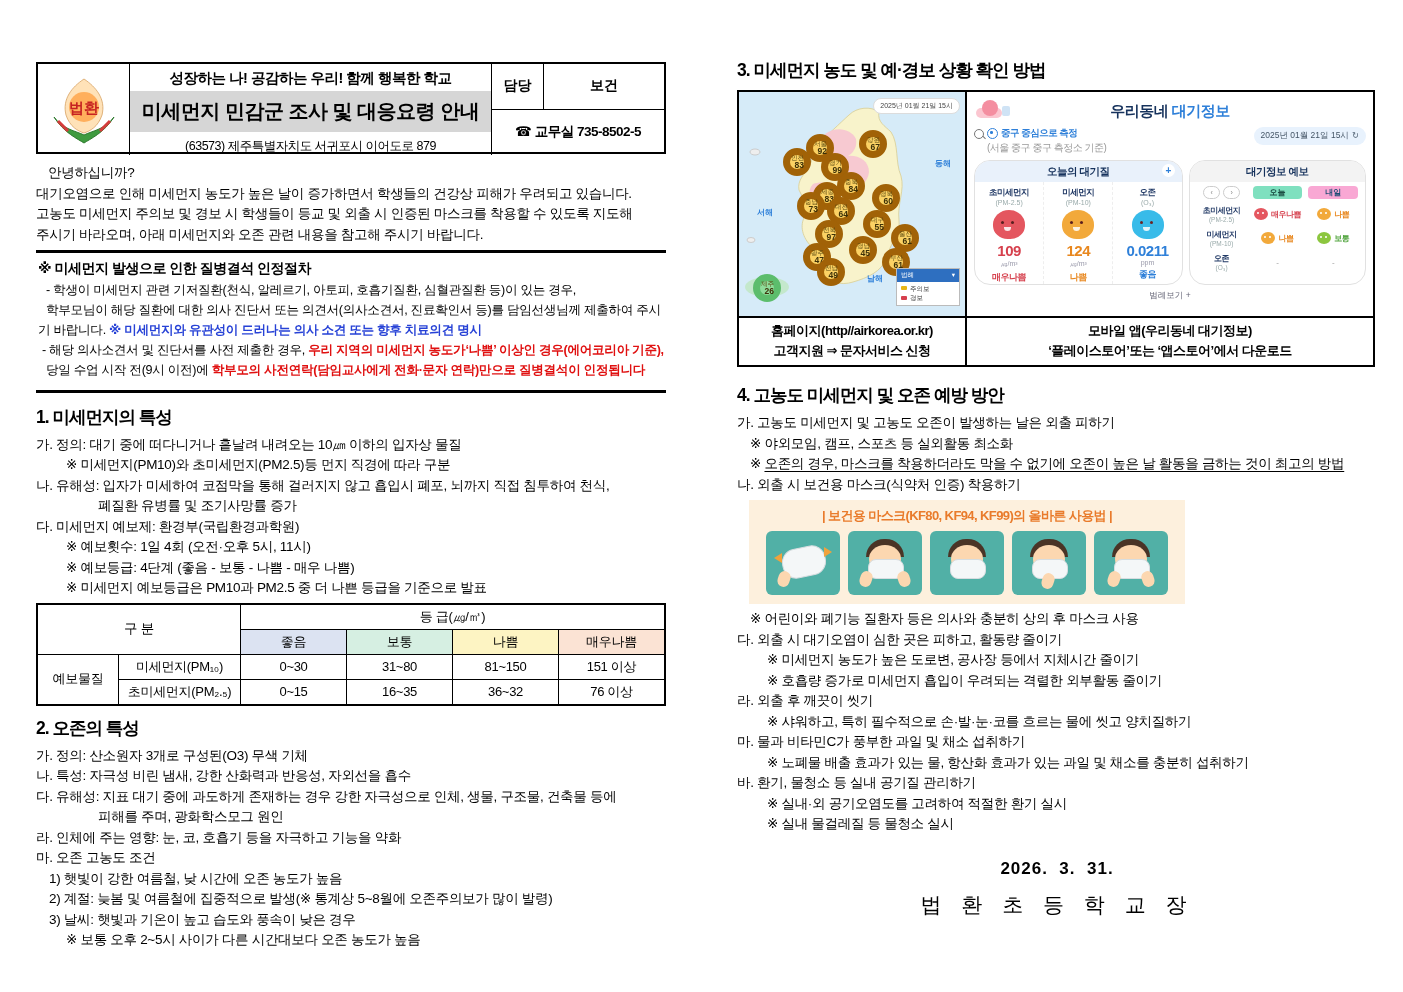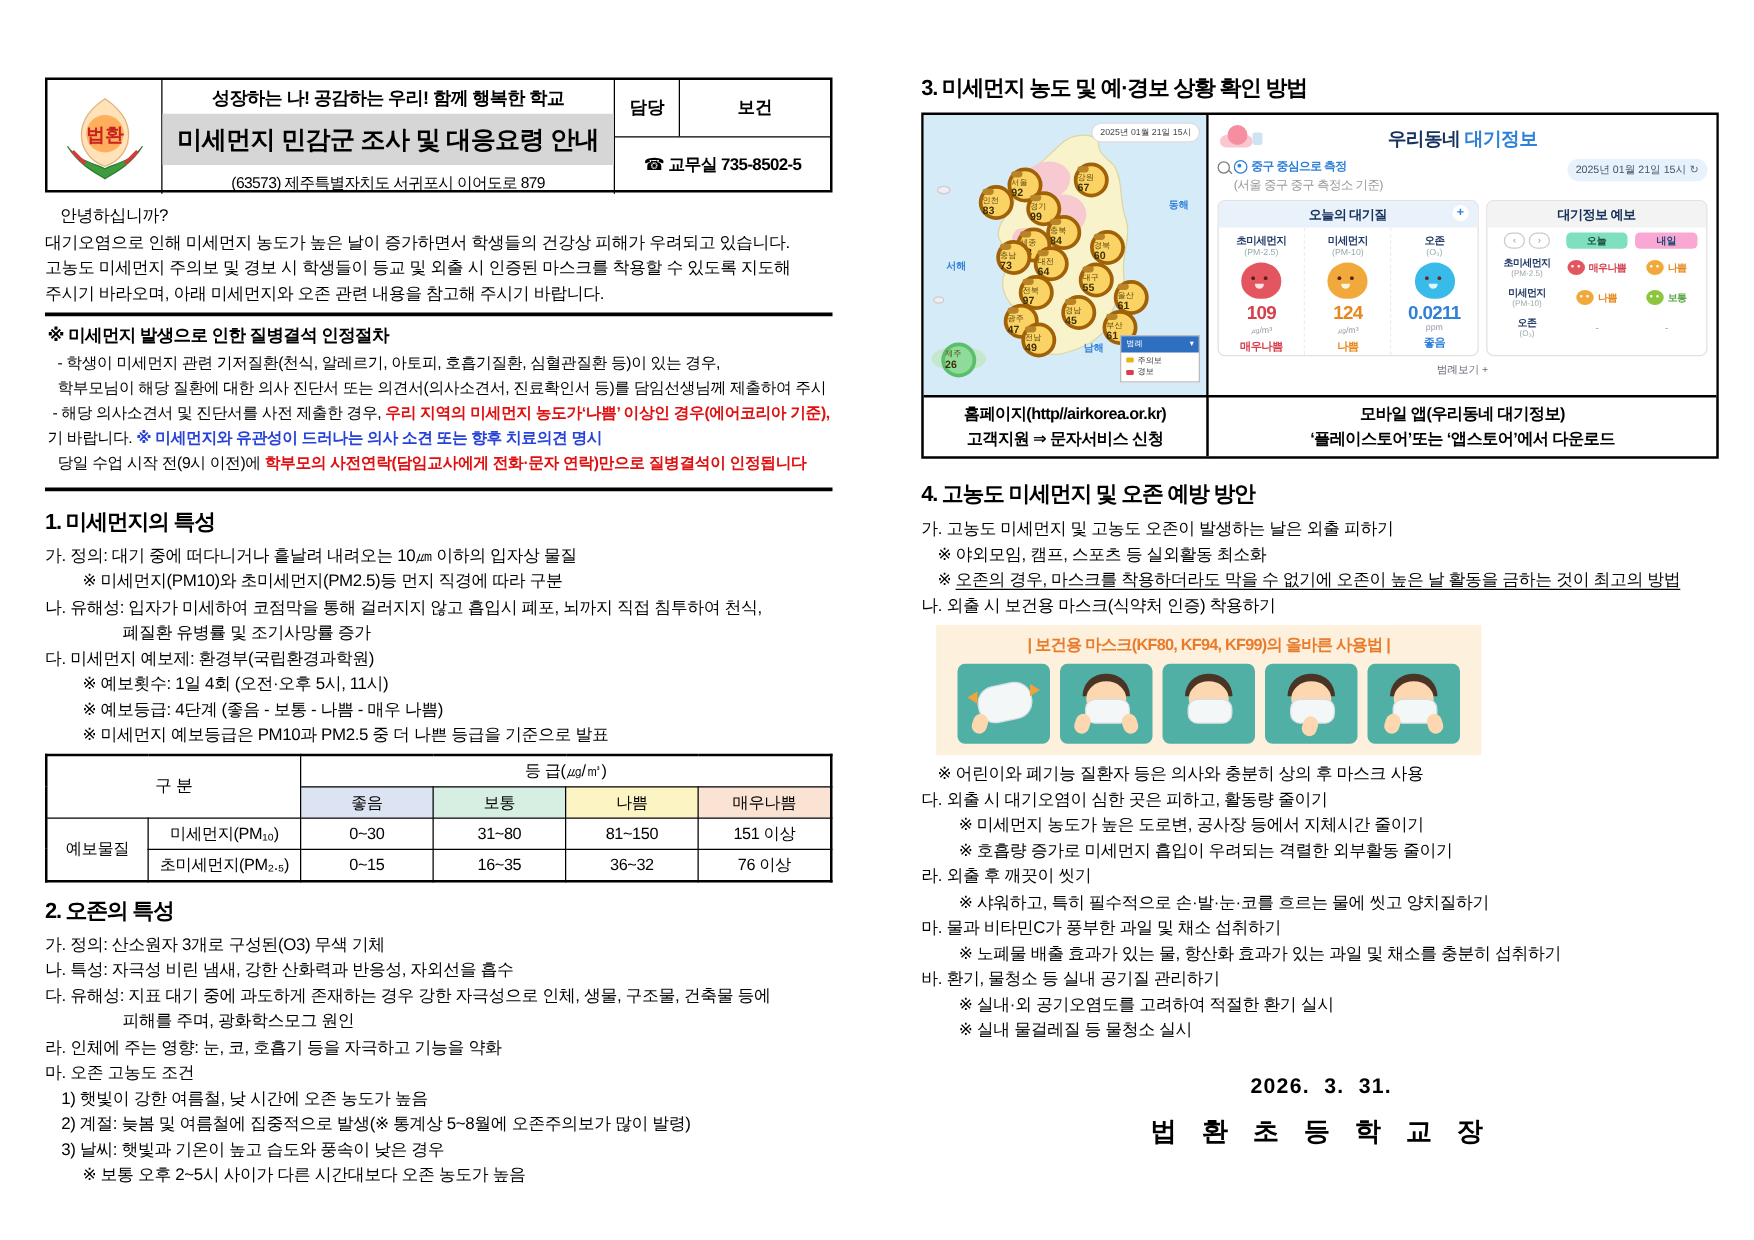--- a/index.html
+++ b/index.html
@@ -56,22 +56,22 @@
   
   .media-box{margin-top:8px;border:2px solid #000;display:grid;grid-template-columns:228px 1fr;width:638px;box-sizing:border-box;}
   .media-map-cell{border-right:2px solid #000;height:224px;position:relative;overflow:hidden;background:#d6ebf8;}
   .media-app-cell{height:224px;position:relative;overflow:hidden;background:#fff;}
   .media-cap{border-top:2px solid #000;text-align:center;font-size:13px;font-weight:bold;letter-spacing:-0.5px;padding:3px 0 5px 0;line-height:1.5;}
   .media-cap.capl{border-right:2px solid #000;}
 
   
   .map-date{position:absolute;right:5px;top:6px;background:#fff;border:1px solid #dcdcdc;border-radius:9px;font-size:7px;color:#444;padding:2px 6px;z-index:5;}
   .map-svg{position:absolute;left:0;top:0;}
-  .badge{position:absolute;width:28px;height:28px;border-radius:50%;background:#fbd264;border:3px solid #a16207;
-    display:flex;flex-direction:column;align-items:flex-start;justify-content:center;z-index:4;box-sizing:border-box;}
+  .badge{position:absolute;width:28px;height:28px;border-radius:50%;background:#fbd264;border:7px solid #a16207;
+    display:flex;flex-direction:column;align-items:flex-end;justify-content:center;z-index:4;box-sizing:border-box;}
   .badge::before{content:"";width:9px;height:5px;background:#b98427;border-radius:2px 2px 3px 3px;margin-bottom:1px;}
   .badge-name{font-size:6.5px;line-height:1.1;color:#5a4a12;}
   .badge-val{font-size:8.5px;font-weight:bold;line-height:1.1;color:#3c3008;}
   .badge-good{background:#8fdc9a;border-color:#5cbd6c;}
   .badge-good::before{display:none;}
   .sea{position:absolute;color:#2f80d9;font-size:8px;font-weight:bold;z-index:3;}
   .map-legend{position:absolute;right:5px;bottom:10px;width:62px;z-index:6;border:1px solid #bbb;background:#fff;}
   .map-legend-hd{background:#2e6fc0;color:#fff;font-size:6.5px;display:flex;justify-content:space-between;align-items:center;padding:2px 4px;}
   .map-legend-bd{padding:2px 4px;}
   .map-legend-row{display:flex;align-items:center;gap:3px;font-size:6.5px;color:#333;line-height:1.5;}
@@ -92,21 +92,21 @@
   .app-loc-row{display:flex;align-items:center;gap:3px;}
   .ic-mag{width:8px;height:8px;border:1.4px solid #777;border-radius:50%;position:relative;display:inline-block;}
   .ic-mag::after{content:"";position:absolute;width:4px;height:1.4px;background:#777;transform:rotate(45deg);right:-3px;bottom:-1px;}
   .ic-target{width:9px;height:9px;border:1.4px solid #2f80d9;border-radius:50%;position:relative;display:inline-block;}
   .ic-target::after{content:"";position:absolute;left:2.2px;top:2.2px;width:2.6px;height:2.6px;border-radius:50%;background:#2f80d9;}
   .app-loc{font-size:9.5px;font-weight:bold;color:#2f80d9;letter-spacing:-0.5px;}
   .app-loc-sub{font-size:10px;color:#999;letter-spacing:-0.5px;margin:1px 0 0 13px;text-align:center;}
   .app-date{background:#e8f2fd;border-radius:9px;font-size:8.5px;color:#456;padding:3px 7px;white-space:nowrap;}
   .ic-refresh::after{content:"↻";margin-left:3px;color:#567;}
   .app-panels{display:flex;gap:6px;margin-top:5px;}
-  .card{border:1px solid #e1e1e1;border-radius:6px;overflow:hidden;background:#fff;}
+  .card{border:1px solid #e1e1e1;border-radius:16px;overflow:hidden;background:#fff;}
   .card-today{width:212px;}
   .card-fc{width:180px;}
   .card-hd{height:21px;display:flex;align-items:center;justify-content:center;font-size:10.5px;font-weight:800;color:#16325c;letter-spacing:-0.5px;position:relative;}
   .card-today .card-hd{background:#e9f1fb;}
   .card-fc .card-hd{background:#f3f3f3;}
   .ic-plus{position:absolute;right:7px;top:3px;width:13px;height:13px;border-radius:50%;background:#fff;color:#2f80d9;font-weight:bold;font-size:10px;line-height:13px;text-align:center;}
   .today-body{display:flex;}
   .metric{width:33.3%;display:flex;flex-direction:column;align-items:center;padding-top:5px;border-right:1px dashed #eee;}
   .metric:last-child{border-right:none;}
   .m-name{font-size:8.5px;font-weight:bold;color:#223a66;letter-spacing:-0.5px;}
@@ -155,21 +155,21 @@
   .tile .hand.hl{left:12px;transform:rotate(18deg);}
   .tile .hand.hr{right:12px;transform:rotate(-18deg);}
   .tile0 .maskonly{position:absolute;left:16px;top:16px;width:42px;height:28px;border-radius:14px;background:#f4f7f8;border:1px solid #d7dde0;transform:rotate(-12deg);}
   .tile0 .arrow{position:absolute;width:0;height:0;border-style:solid;}
   .tile0 .a1{left:8px;top:22px;border-width:5px 8px 5px 0;border-color:transparent #f0a23c transparent transparent;}
   .tile0 .a2{right:8px;top:16px;border-width:5px 0 5px 8px;border-color:transparent transparent transparent #f0a23c;}
 
   
   .footer{margin-top:24px;text-align:center;}
   .f-date{font-size:17px;font-weight:800;white-space:pre;letter-spacing:1px;}
-  .f-signer{font-size:21px;font-weight:700;letter-spacing:7px;margin-top:12px;}
+  .f-signer{font-size:21px;font-weight:400;letter-spacing:7px;margin-top:12px;}
 
   
   .emblem{width:72px;height:74px;}
 </style>
 </head>
 <body>
 
 <div class="left-col">
 
   <div class="hdr">
@@ -200,22 +200,22 @@
     <div class="ln greet">안녕하십니까?</div>
     <div class="ln">대기오염으로 인해 미세먼지 농도가 높은 날이 증가하면서 학생들의 건강상 피해가 우려되고 있습니다.</div>
     <div class="ln">고농도 미세먼지 주의보 및 경보 시 학생들이 등교 및 외출 시 인증된 마스크를 착용할 수 있도록 지도해</div>
     <div class="ln">주시기 바라오며, 아래 미세먼지와 오존 관련 내용을 참고해 주시기 바랍니다.</div>
   </div>
 
   <div class="notice">
     <div class="notice-title">※ 미세먼지 발생으로 인한 질병결석 인정절차</div>
     <div class="ln-sm">- 학생이 미세먼지 관련 기저질환(천식, 알레르기, 아토피, 호흡기질환, 심혈관질환 등)이 있는 경우,</div>
     <div class="ln-sm">학부모님이 해당 질환에 대한 의사 진단서 또는 의견서(의사소견서, 진료확인서 등)를 담임선생님께 제출하여 주시</div>
+    <div class="ln-sm" style="padding-left:0;"><span>기 바랍니다. </span><span class="blue" style="font-weight:bold;">※ 미세먼지와 유관성이 드러나는 의사 소견 또는 향후 치료의견 명시</span></div>
     <div class="ln-sm" style="padding-left:4px;"><span>- 해당 의사소견서 및 진단서를 사전 제출한 경우, </span><span class="redb">우리 지역의 미세먼지 농도가‘나쁨’ 이상인 경우(에어코리아 기준),</span></div>
-    <div class="ln-sm" style="padding-left:0;"><span>기 바랍니다. </span><span class="blue" style="font-weight:bold;">※ 미세먼지와 유관성이 드러나는 의사 소견 또는 향후 치료의견 명시</span></div>
     <div class="ln-sm"><span>당일 수업 시작 전(9시 이전)에 </span><span class="redb">학부모의 사전연락(담임교사에게 전화·문자 연락)만으로 질병결석이 인정됩니다</span></div>
   </div>
 
   <div style="margin-top:12px;">
     <div class="sec-title">1. 미세먼지의 특성</div>
     <div class="ln">가. 정의: 대기 중에 떠다니거나 흩날려 내려오는 10㎛ 이하의 입자상 물질</div>
     <div class="ln ind2">※ 미세먼지(PM10)와 초미세먼지(PM2.5)등 먼지 직경에 따라 구분</div>
     <div class="ln">나. 유해성: 입자가 미세하여 코점막을 통해 걸러지지 않고 흡입시 폐포, 뇌까지 직접 침투하여 천식,</div>
     <div class="ln ind3">폐질환 유병률 및 조기사망률 증가</div>
     <div class="ln">다. 미세먼지 예보제: 환경부(국립환경과학원)</div>

